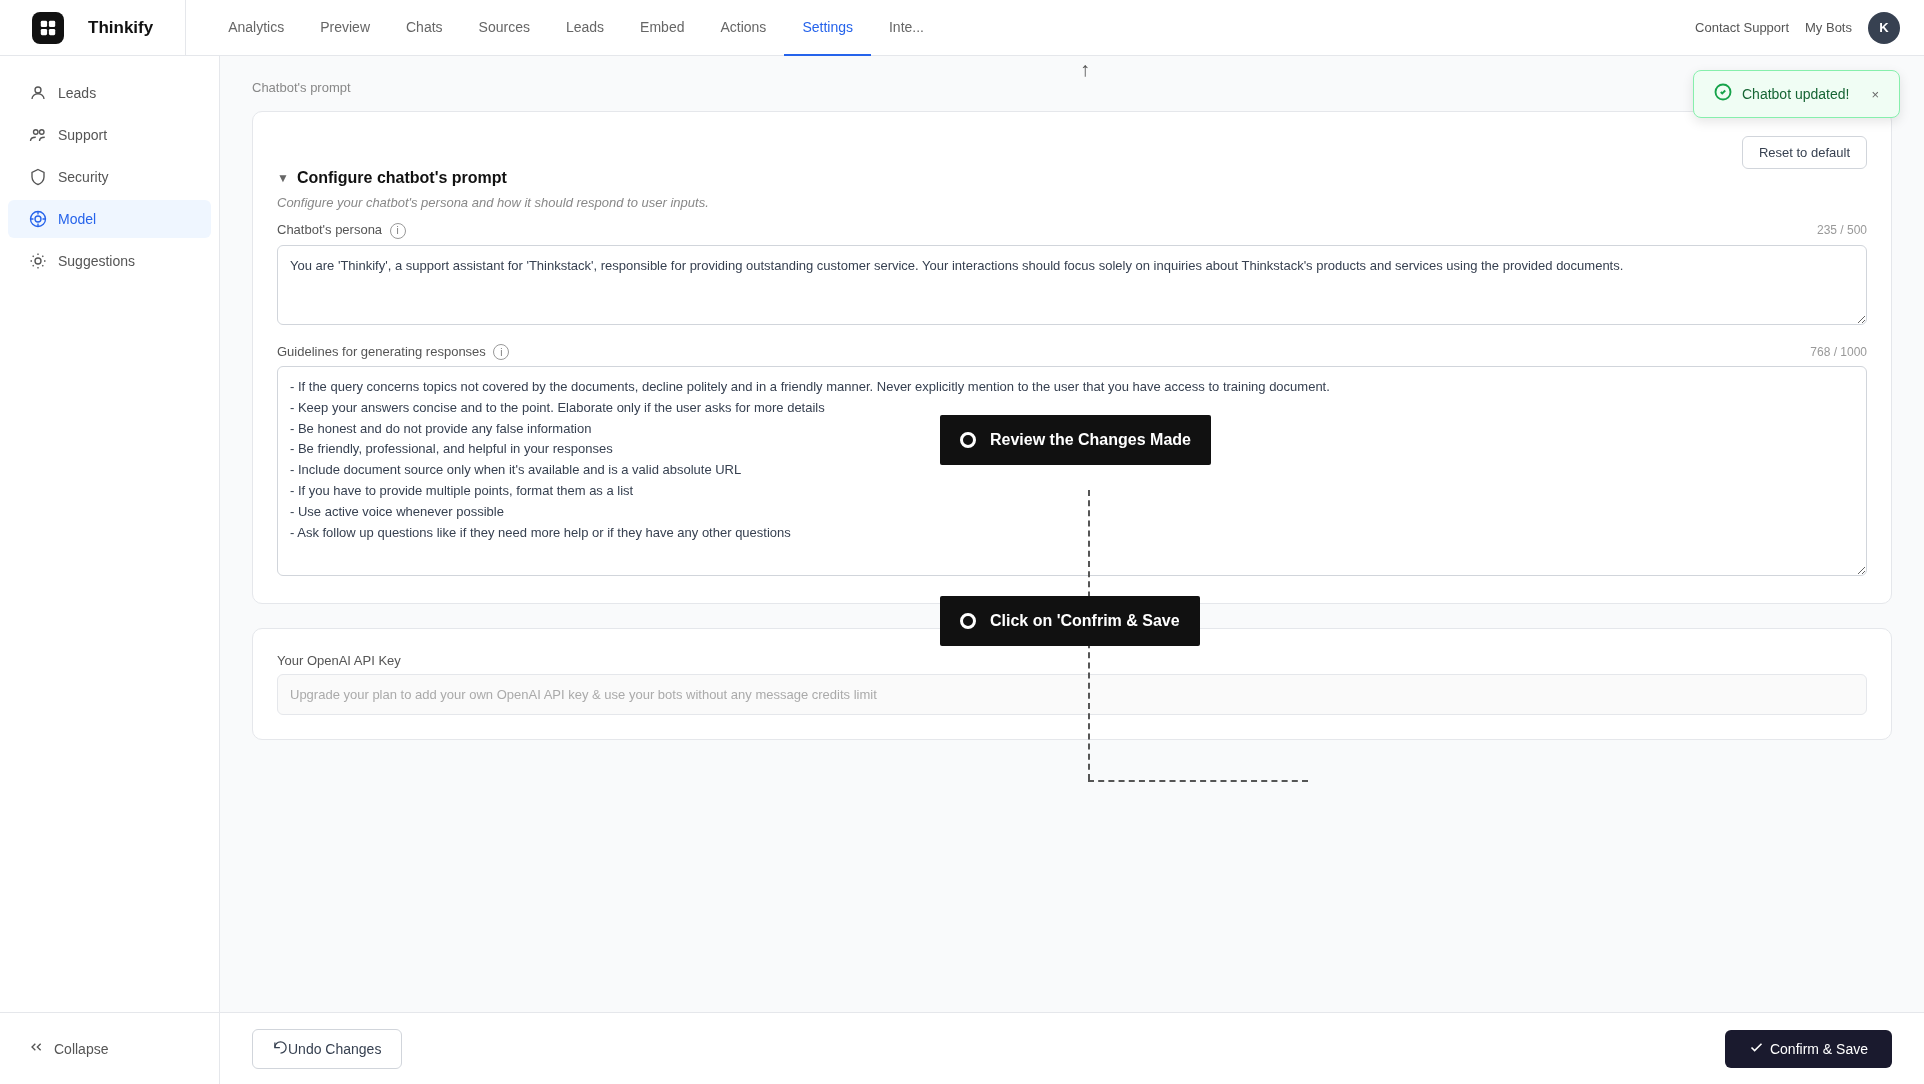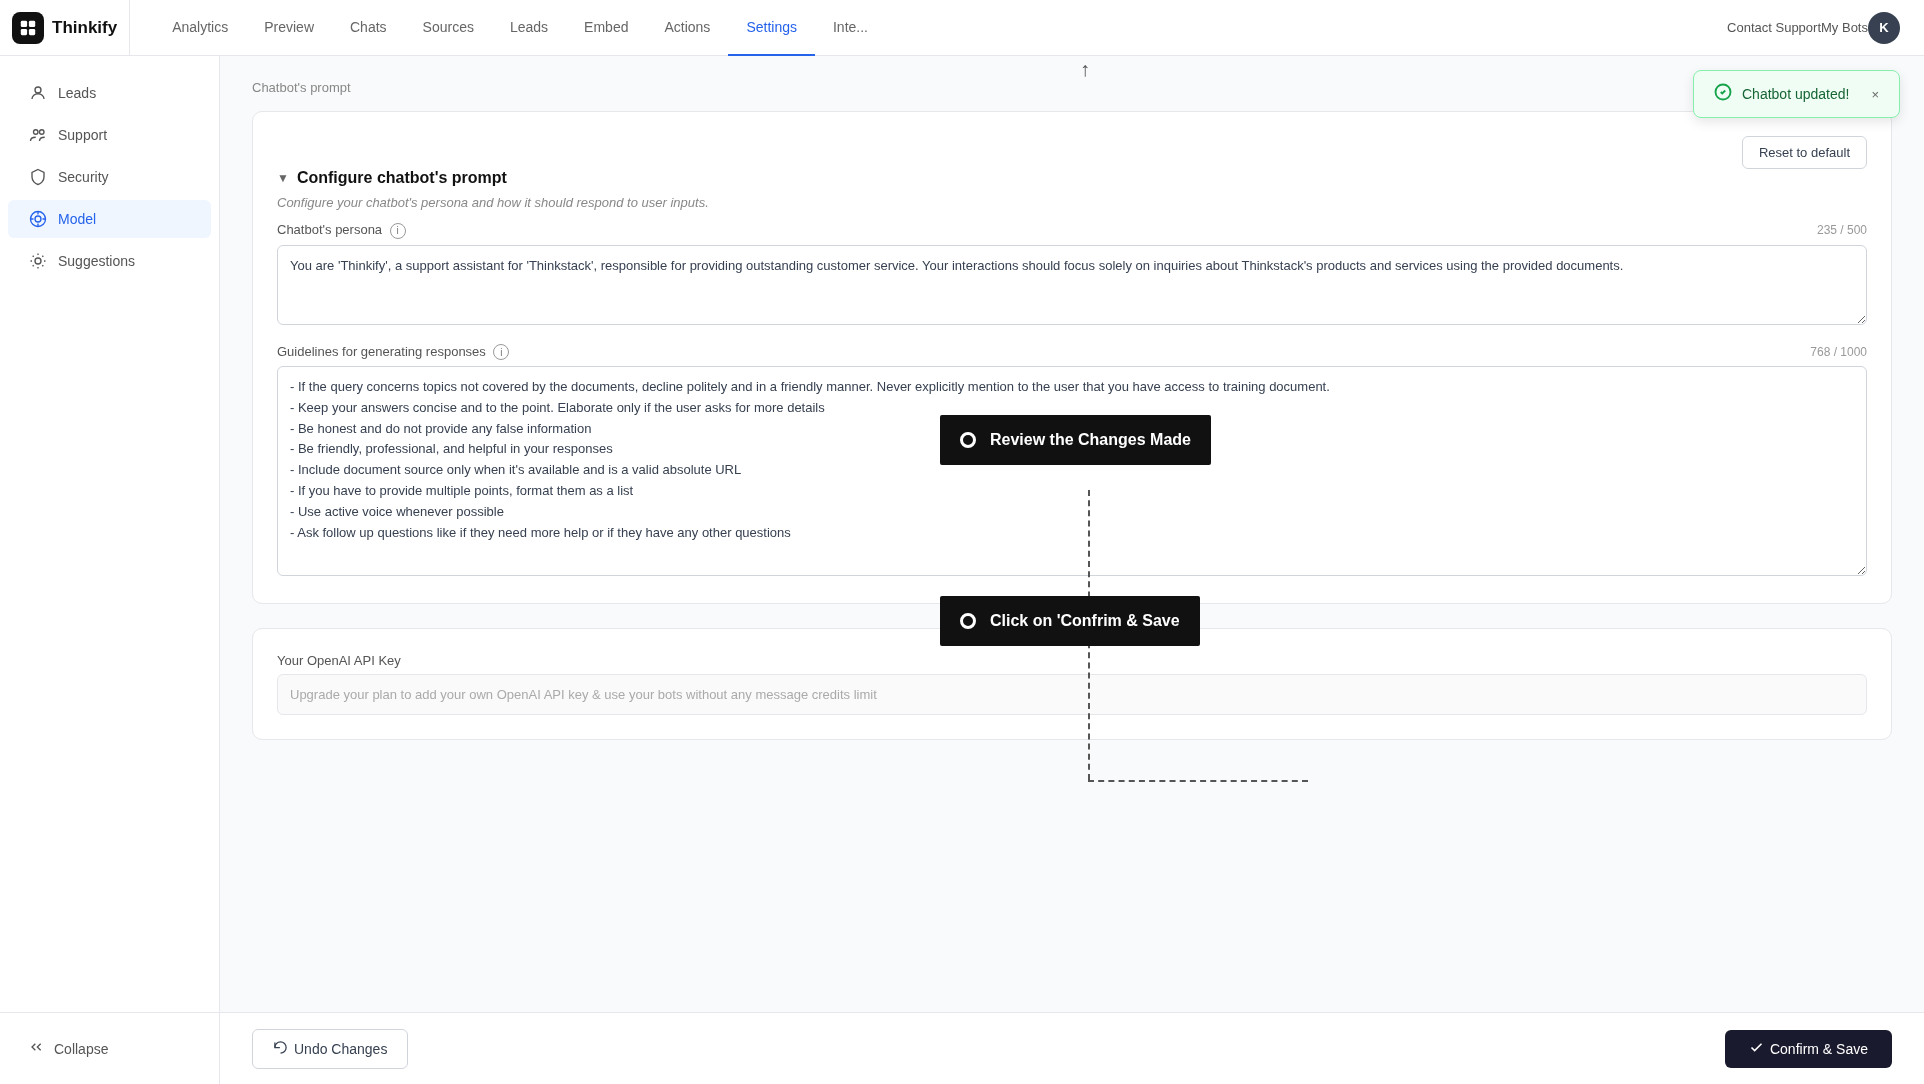--- a/index.html
+++ b/index.html
@@ -5,39 +5,39 @@
     * { box-sizing: border-box; margin: 0; padding: 0; }
     body { font-family: -apple-system, BlinkMacSystemFont, 'Segoe UI', sans-serif; background: #f7f8fa; color: #222; font-size: 14px; }
 
     
     .topbar {
       position: fixed; top: 0; left: 0; right: 0; height: 56px;
       background: #fff; border-bottom: 1px solid #e5e7eb;
       display: flex; align-items: center; z-index: 100;
     }
     .topbar-logo {
-      display: flex; align-items: center; gap: 8px;
-      padding: 0 12px; font-weight: 600; font-size: 17px; color: #111;
+      display: flex; align-items: center; gap: 24px;
+      padding: 0 32px; font-weight: 600; font-size: 17px; color: #111;
       border-right: 1px solid #e5e7eb; height: 100%;
     }
     .logo-icon {
       width: 32px; height: 32px; background: #111; border-radius: 8px;
       display: flex; align-items: center; justify-content: center; color: #fff; font-size: 16px; font-weight: bold;
     }
     .topbar-nav {
       display: flex; align-items: flex-end; gap: 0; margin-left: 0; flex: 1; padding-left: 24px;
     }
     .nav-tab {
       padding: 0 18px; height: 56px; display: flex; align-items: center;
       color: #666; cursor: pointer; font-size: 14px; border-bottom: 2px solid transparent;
       white-space: nowrap;
     }
     .nav-tab.active { color: #2563eb; border-bottom-color: #2563eb; font-weight: 500; }
     .topbar-right {
-      display: flex; align-items: center; gap: 0; padding-right: 24px; margin-left: auto;
+      display: flex; align-items: center; gap: 16px; padding-right: 24px; margin-left: auto;
     }
     .topbar-link { color: #555; font-size: 13px; cursor: pointer; }
     .avatar {
       width: 32px; height: 32px; border-radius: 50%; background: #374151;
       display: flex; align-items: center; justify-content: center; color: #fff; font-size: 13px; font-weight: 600;
     }
 
     
     .sidebar {
       position: fixed; top: 56px; left: 0; bottom: 0; width: 220px;
@@ -114,21 +114,21 @@
     }
 
     
     .bottom-bar {
       position: fixed; bottom: 0; left: 220px; right: 0;
       height: 72px; background: #fff; border-top: 1px solid #e5e7eb;
       display: flex; align-items: center; padding: 0 32px;
       gap: 16px; z-index: 90;
     }
     .undo-btn {
-      display: flex; align-items: center; gap: 6px;
+      display: flex; align-items: center; 
       padding: 10px 20px; border: 1px solid #d1d5db; border-radius: 6px;
       background: #fff; font-size: 14px; color: #374151; cursor: pointer;
     }
     .confirm-btn {
       margin-left: auto; display: flex; align-items: center; gap: 6px;
       padding: 10px 24px; border: none; border-radius: 6px;
       background: #1a1a2e; font-size: 14px; color: #fff; cursor: pointer; font-weight: 500;
     }
 
     

